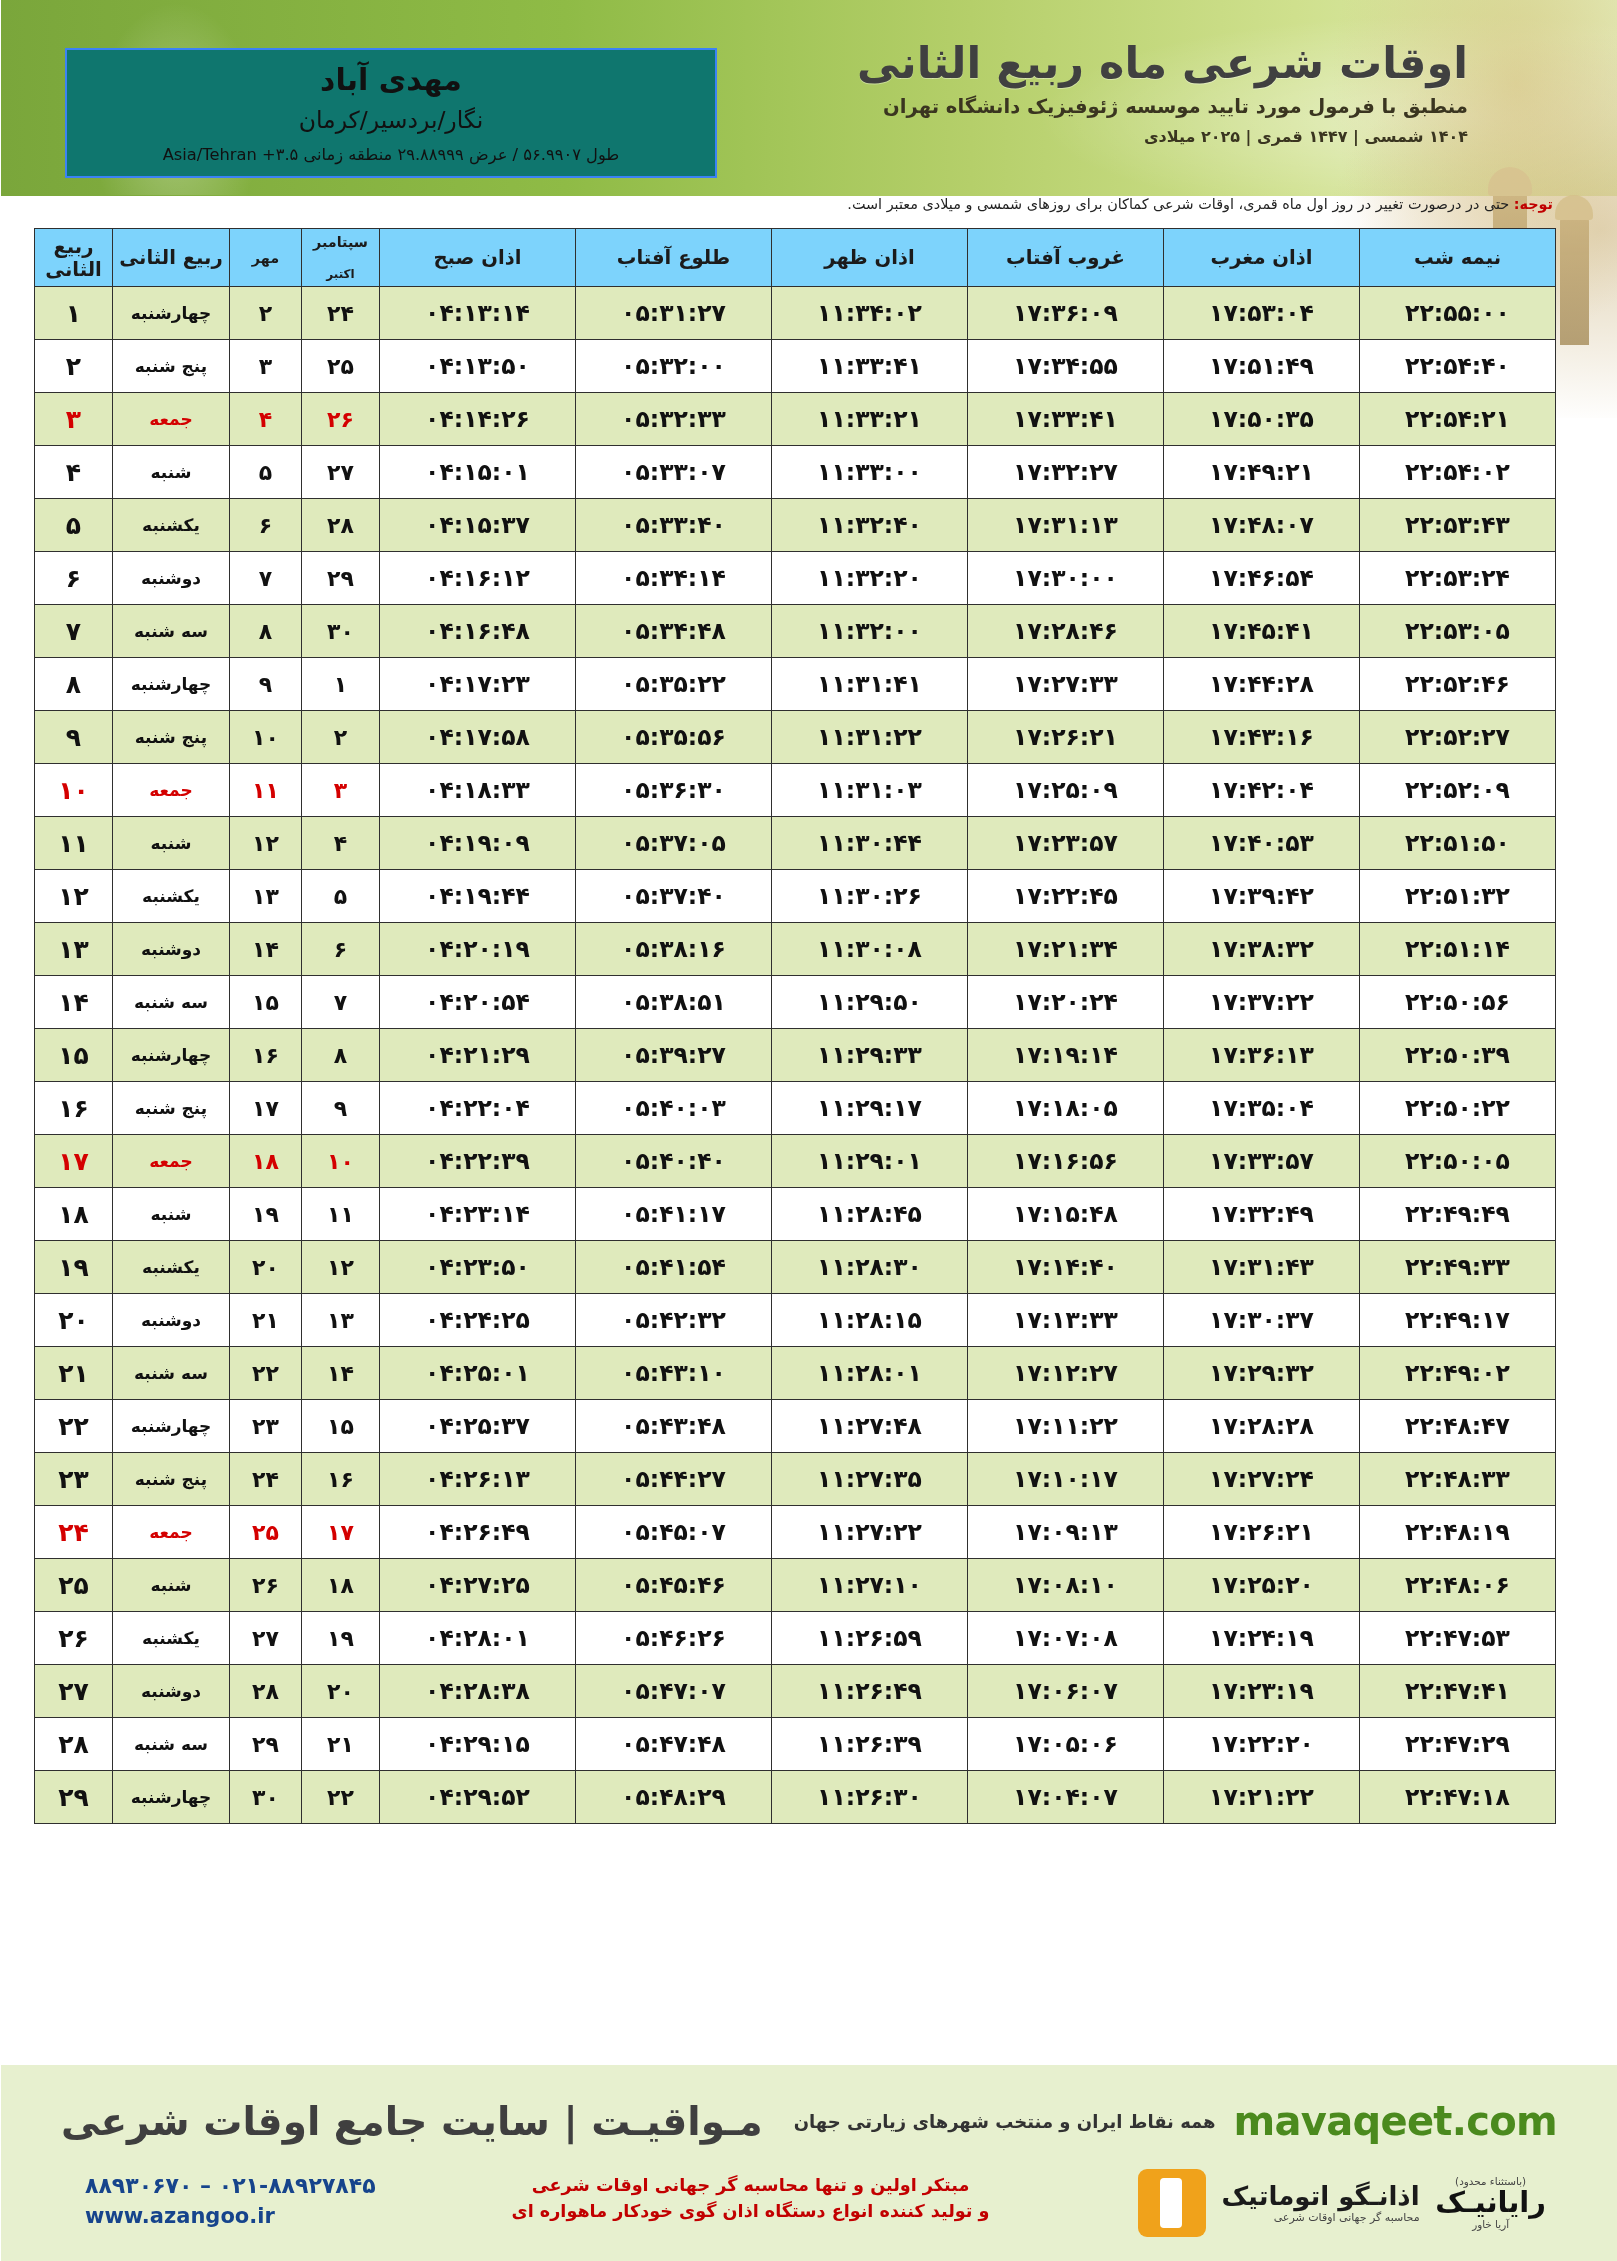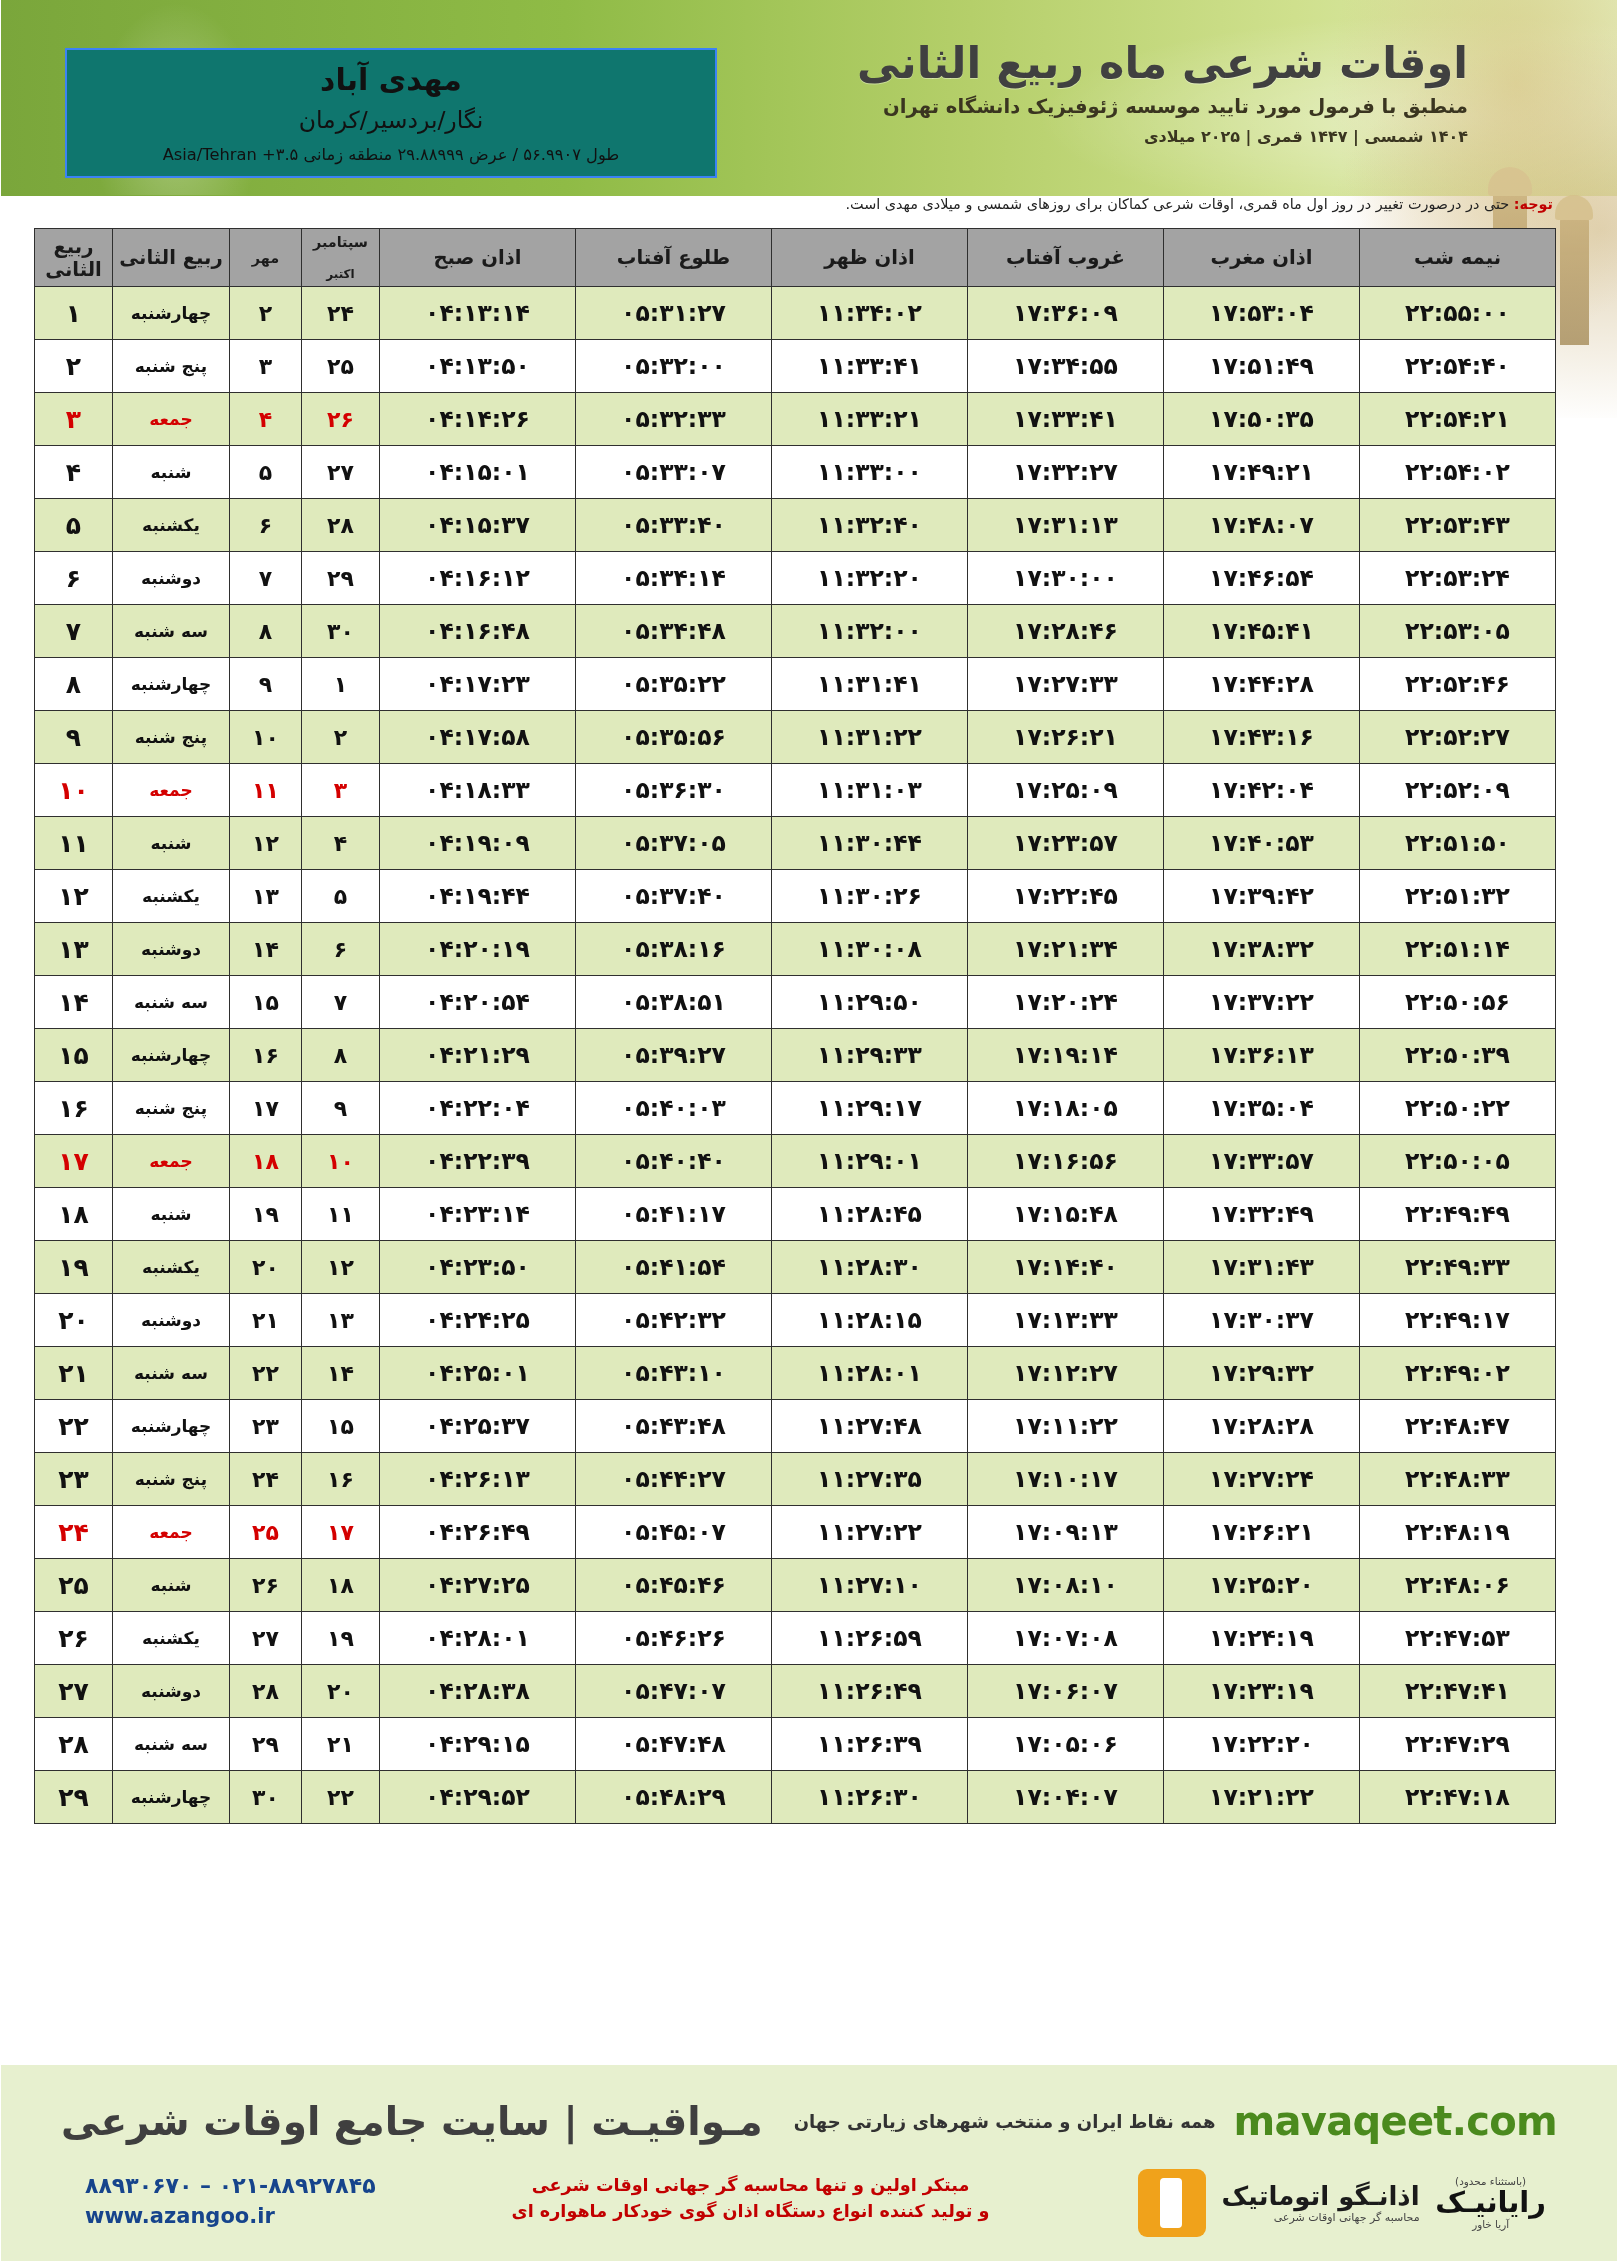--- a/index.html
+++ b/index.html
@@ -86,21 +86,21 @@
   
   .tablewrap{
     position:absolute;left:62px;top:228px;width:1494px;z-index:4;
   }
   table{border-collapse:collapse;width:1494px;table-layout:fixed;}
   th,td{
     border:1.3px solid #2f2f2f;text-align:center;
     font-family:"DejaVu Sans","Liberation Sans",sans-serif;
   }
   thead th{
-    background:#a3a3a3;height:55px;font-size:19.6px;font-weight:bold;color:#1b1b1b;
+    background:#7dd3fc;height:55px;font-size:19.6px;font-weight:bold;color:#1b1b1b;
     position:relative;
   }
   thead th.small{font-size:14.4px;line-height:1.25;}
   tbody td{height:50px;font-size:23.5px;font-weight:bold;color:#111;}
   tbody tr.odd td{background:#dfeabc;}
   tbody tr.even td{background:#ffffff;}
   td.daycol{font-size:25px;}
   td.weekday{font-size:17px;font-weight:bold;}
   td.num{font-size:22px;}
   tr.friday td{color:#d40000;}
@@ -163,21 +163,21 @@
   <div class="hdr-dates">۱۴۰۴ شمسی | ۱۴۴۷ قمری | ۲۰۲۵ میلادی</div>
 </div>
 
 <div class="citybox">
   <div class="city-name">مهدی آباد</div>
   <div class="city-sub">نگار/بردسیر/کرمان</div>
   <div class="city-geo">طول ۵۶.۹۹۰۷ / عرض ۲۹.۸۸۹۹۹ منطقه زمانی Asia/Tehran +۳.۵</div>
 </div>
 
 <div class="note">
-  <b>توجه:</b><span> حتی در درصورت تغییر در روز اول ماه قمری، اوقات شرعی کماکان برای روزهای شمسی و میلادی مهدی است.</span>
+  <b>توجه:</b><span> حتی در درصورت تغییر در روز اول ماه قمری، اوقات شرعی کماکان برای روزهای شمسی و میلادی معتبر است.</span>
 </div>
 
 <div class="tablewrap">
   <table>
     <colgroup>
       <col class="c-nimeh">
         <col class="c-maghreb">
         <col class="c-ghorub">
         <col class="c-zohr">
       <col class="c-tolu">

